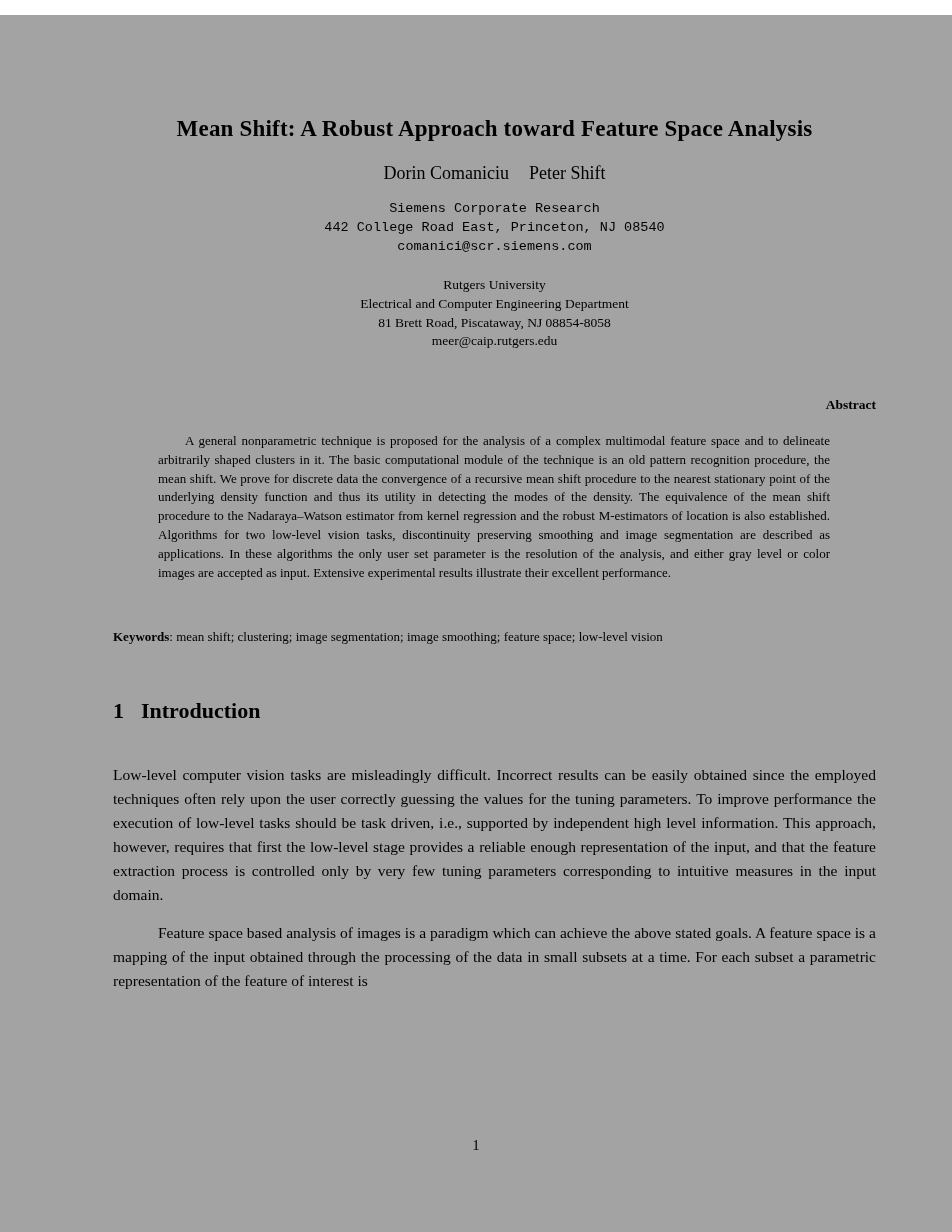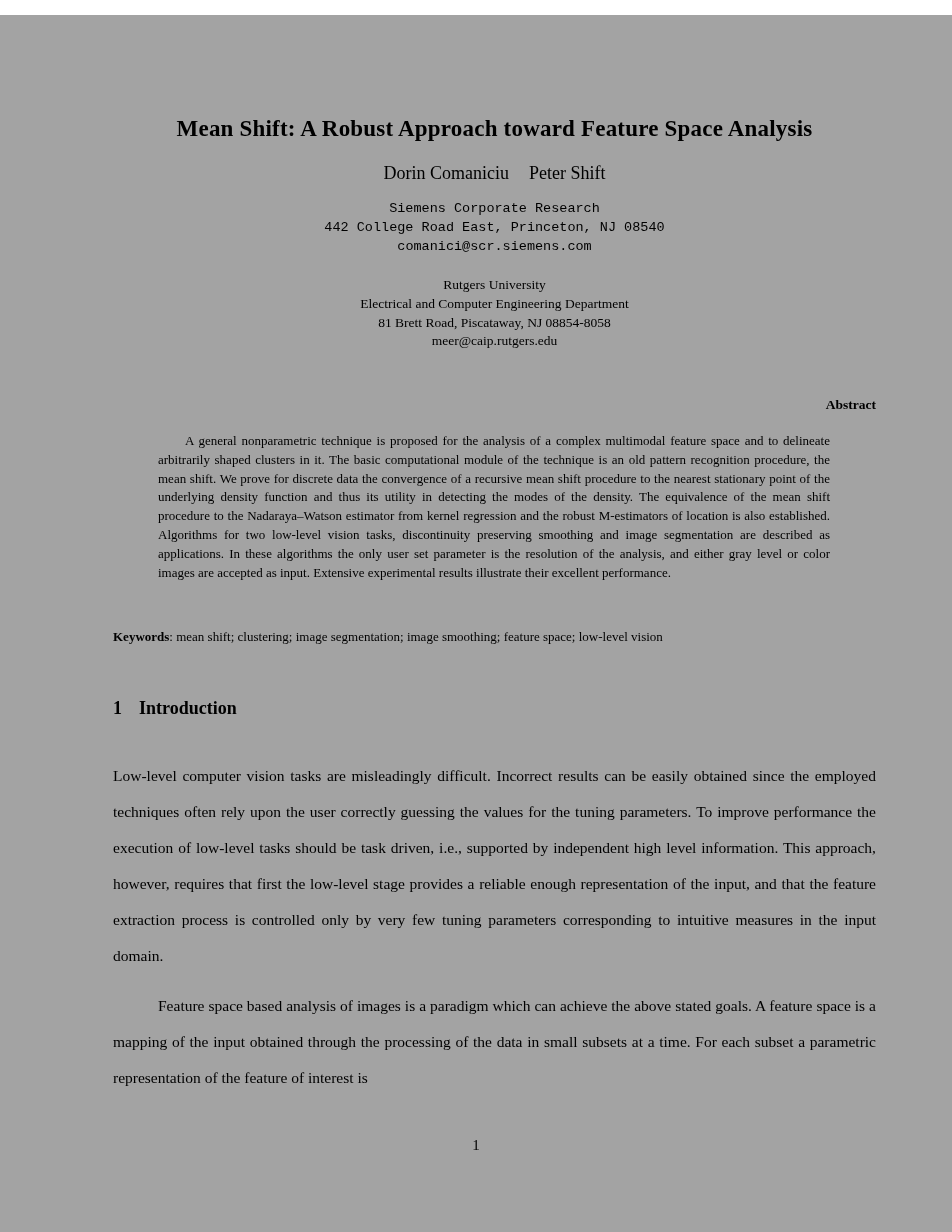--- a/index.html
+++ b/index.html
@@ -57,27 +57,27 @@
   }
   .keywords {
     margin-top: 41px;
     font-size: 13px;
     line-height: 28px;
     text-align: justify;
   }
   .keywords .kw-label { font-weight: bold; }
   .section-heading {
     margin-top: 47px;
-    font-size: 18px;
+    font-size: 22px;
     font-weight: bold;
   }
   .section-heading .sec-num { margin-right: 17px; }
   .body-para {
     font-size: 15.5px;
-    line-height: 36px;
+    line-height: 24px;
     text-align: justify;
     margin: 0;
   }
   .body-para.p1 { margin-top: 39px; }
   .body-para.p2 { margin-top: 14px; text-indent: 45px; }
   .page-number {
     position: absolute;
     top: 1122px;
     left: 0;
     right: 0;

